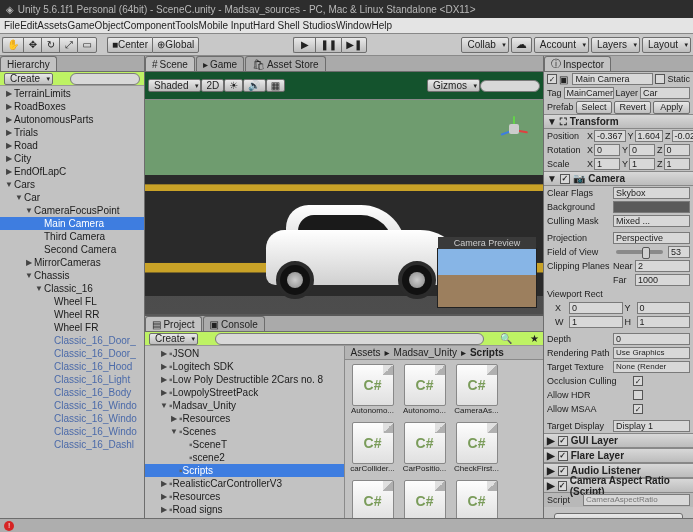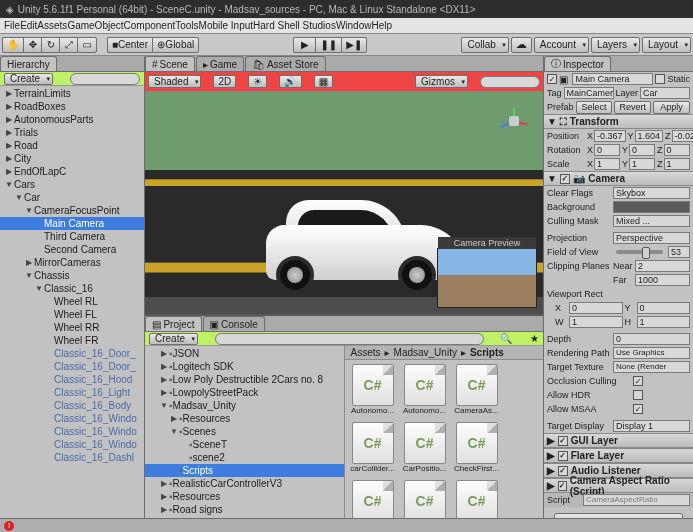--- a/index.html
+++ b/index.html
@@ -28,21 +28,21 @@
 .search{flex:1;height:12px;border:1px solid #7a7a7a;border-radius:8px;background:#d8d8d8;}
 .tree{flex:1;overflow:hidden;padding:1px 0;color:#1b1b1b;}
 .tree .item{display:flex;align-items:center;height:13px;padding-left:2px;white-space:nowrap;}
 .tree .item.selected{background:#3e7de0;color:#fff;}
 .tree .fold{display:inline-block;width:10px;text-align:center;font-size:8px;color:#444;}
 .tree .item.blue{color:#4b6aa9;}
 
 .center-col{flex:1;display:flex;flex-direction:column;min-width:0;}
 .scene-panel{height:260px;background:#393939;border-bottom:2px solid #595959;position:relative;display:flex;flex-direction:column;}
 .scene-tabs{height:16px;background:#aaa;display:flex;align-items:flex-end;border-bottom:1px solid #6d6d6d;}
-.scene-ctrl{height:20px;background:#ef4444;display:flex;align-items:center;padding:0 3px;gap:12px;border-bottom:1px solid #8a8a8a;color:#222;}
+.scene-ctrl{height:28px;background:#14532d;display:flex;align-items:center;padding:0 3px;gap:0;border-bottom:1px solid #8a8a8a;color:#222;}
 .scene-view{flex:1;position:relative;background:linear-gradient(#6f9c6f 0%,#6f9c6f 35%,#474747 35%,#4d4d4d 100%);overflow:hidden;}
 .road{position:absolute;top:35%;left:-10%;right:-10%;height:55%;background:#2a2a2a;transform:perspective(300px) rotateX(40deg);transform-origin:top center;}
 .road:before,.road:after{content:"";position:absolute;left:0;right:0;height:8px;background:#c9a227;}
 .road:before{top:10%;} .road:after{bottom:15%;}
 .car{position:absolute;top:35%;left:28%;width:220px;height:130px;}
 .car .body{position:absolute;bottom:20px;left:10px;right:10px;height:55px;background:linear-gradient(#fff,#d0d0d0);border-radius:20px 50px 10px 10px;}
 .car .cabin{position:absolute;bottom:55px;left:30px;width:120px;height:45px;background:linear-gradient(#fff,#d8d8d8);border-radius:30px 60px 0 0;}
 .car .window{position:absolute;bottom:58px;left:42px;width:95px;height:32px;background:#1a1a1a;border-radius:20px 40px 0 0;}
 .car .wheel{position:absolute;bottom:6px;width:38px;height:38px;background:#111;border-radius:50%;border:4px solid #2b2b2b;}
 .car .wheel:after{content:"";position:absolute;top:7px;left:7px;right:7px;bottom:7px;border-radius:50%;background:radial-gradient(#ccc,#888);}
@@ -164,21 +164,20 @@
         <div class="item" style="padding-left: 4px;"><span class="fold">▶</span>EndOfLapC</div>
         <div class="item" style="padding-left: 4px;"><span class="fold">▼</span>Cars</div>
         <div class="item" style="padding-left: 14px;"><span class="fold">▼</span>Car</div>
         <div class="item" style="padding-left: 24px;"><span class="fold">▼</span>CameraFocusPoint</div>
         <div class="item selected" style="padding-left: 34px;"><span class="fold"></span>Main Camera</div>
         <div class="item" style="padding-left: 34px;"><span class="fold"></span>Third Camera</div>
         <div class="item" style="padding-left: 34px;"><span class="fold"></span>Second Camera</div>
         <div class="item" style="padding-left: 24px;"><span class="fold">▶</span>MirrorCameras</div>
         <div class="item" style="padding-left: 24px;"><span class="fold">▼</span>Chassis</div>
         <div class="item" style="padding-left: 34px;"><span class="fold">▼</span>Classic_16</div>
-        <div class="item" style="padding-left: 44px;"><span class="fold"></span>Wheel RL</div>
         <div class="item" style="padding-left: 44px;"><span class="fold"></span>Wheel FL</div>
         <div class="item" style="padding-left: 44px;"><span class="fold"></span>Wheel RR</div>
         <div class="item" style="padding-left: 44px;"><span class="fold"></span>Wheel FR</div>
         <div class="item blue" style="padding-left: 44px;"><span class="fold"></span>Classic_16_Door_</div>
         <div class="item blue" style="padding-left: 44px;"><span class="fold"></span>Classic_16_Door_</div>
         <div class="item blue" style="padding-left: 44px;"><span class="fold"></span>Classic_16_Hood</div>
         <div class="item blue" style="padding-left: 44px;"><span class="fold"></span>Classic_16_Light</div>
         <div class="item blue" style="padding-left: 44px;"><span class="fold"></span>Classic_16_Body</div>
         <div class="item blue" style="padding-left: 44px;"><span class="fold"></span>Classic_16_Windo</div>
         <div class="item blue" style="padding-left: 44px;"><span class="fold"></span>Classic_16_Windo</div>

